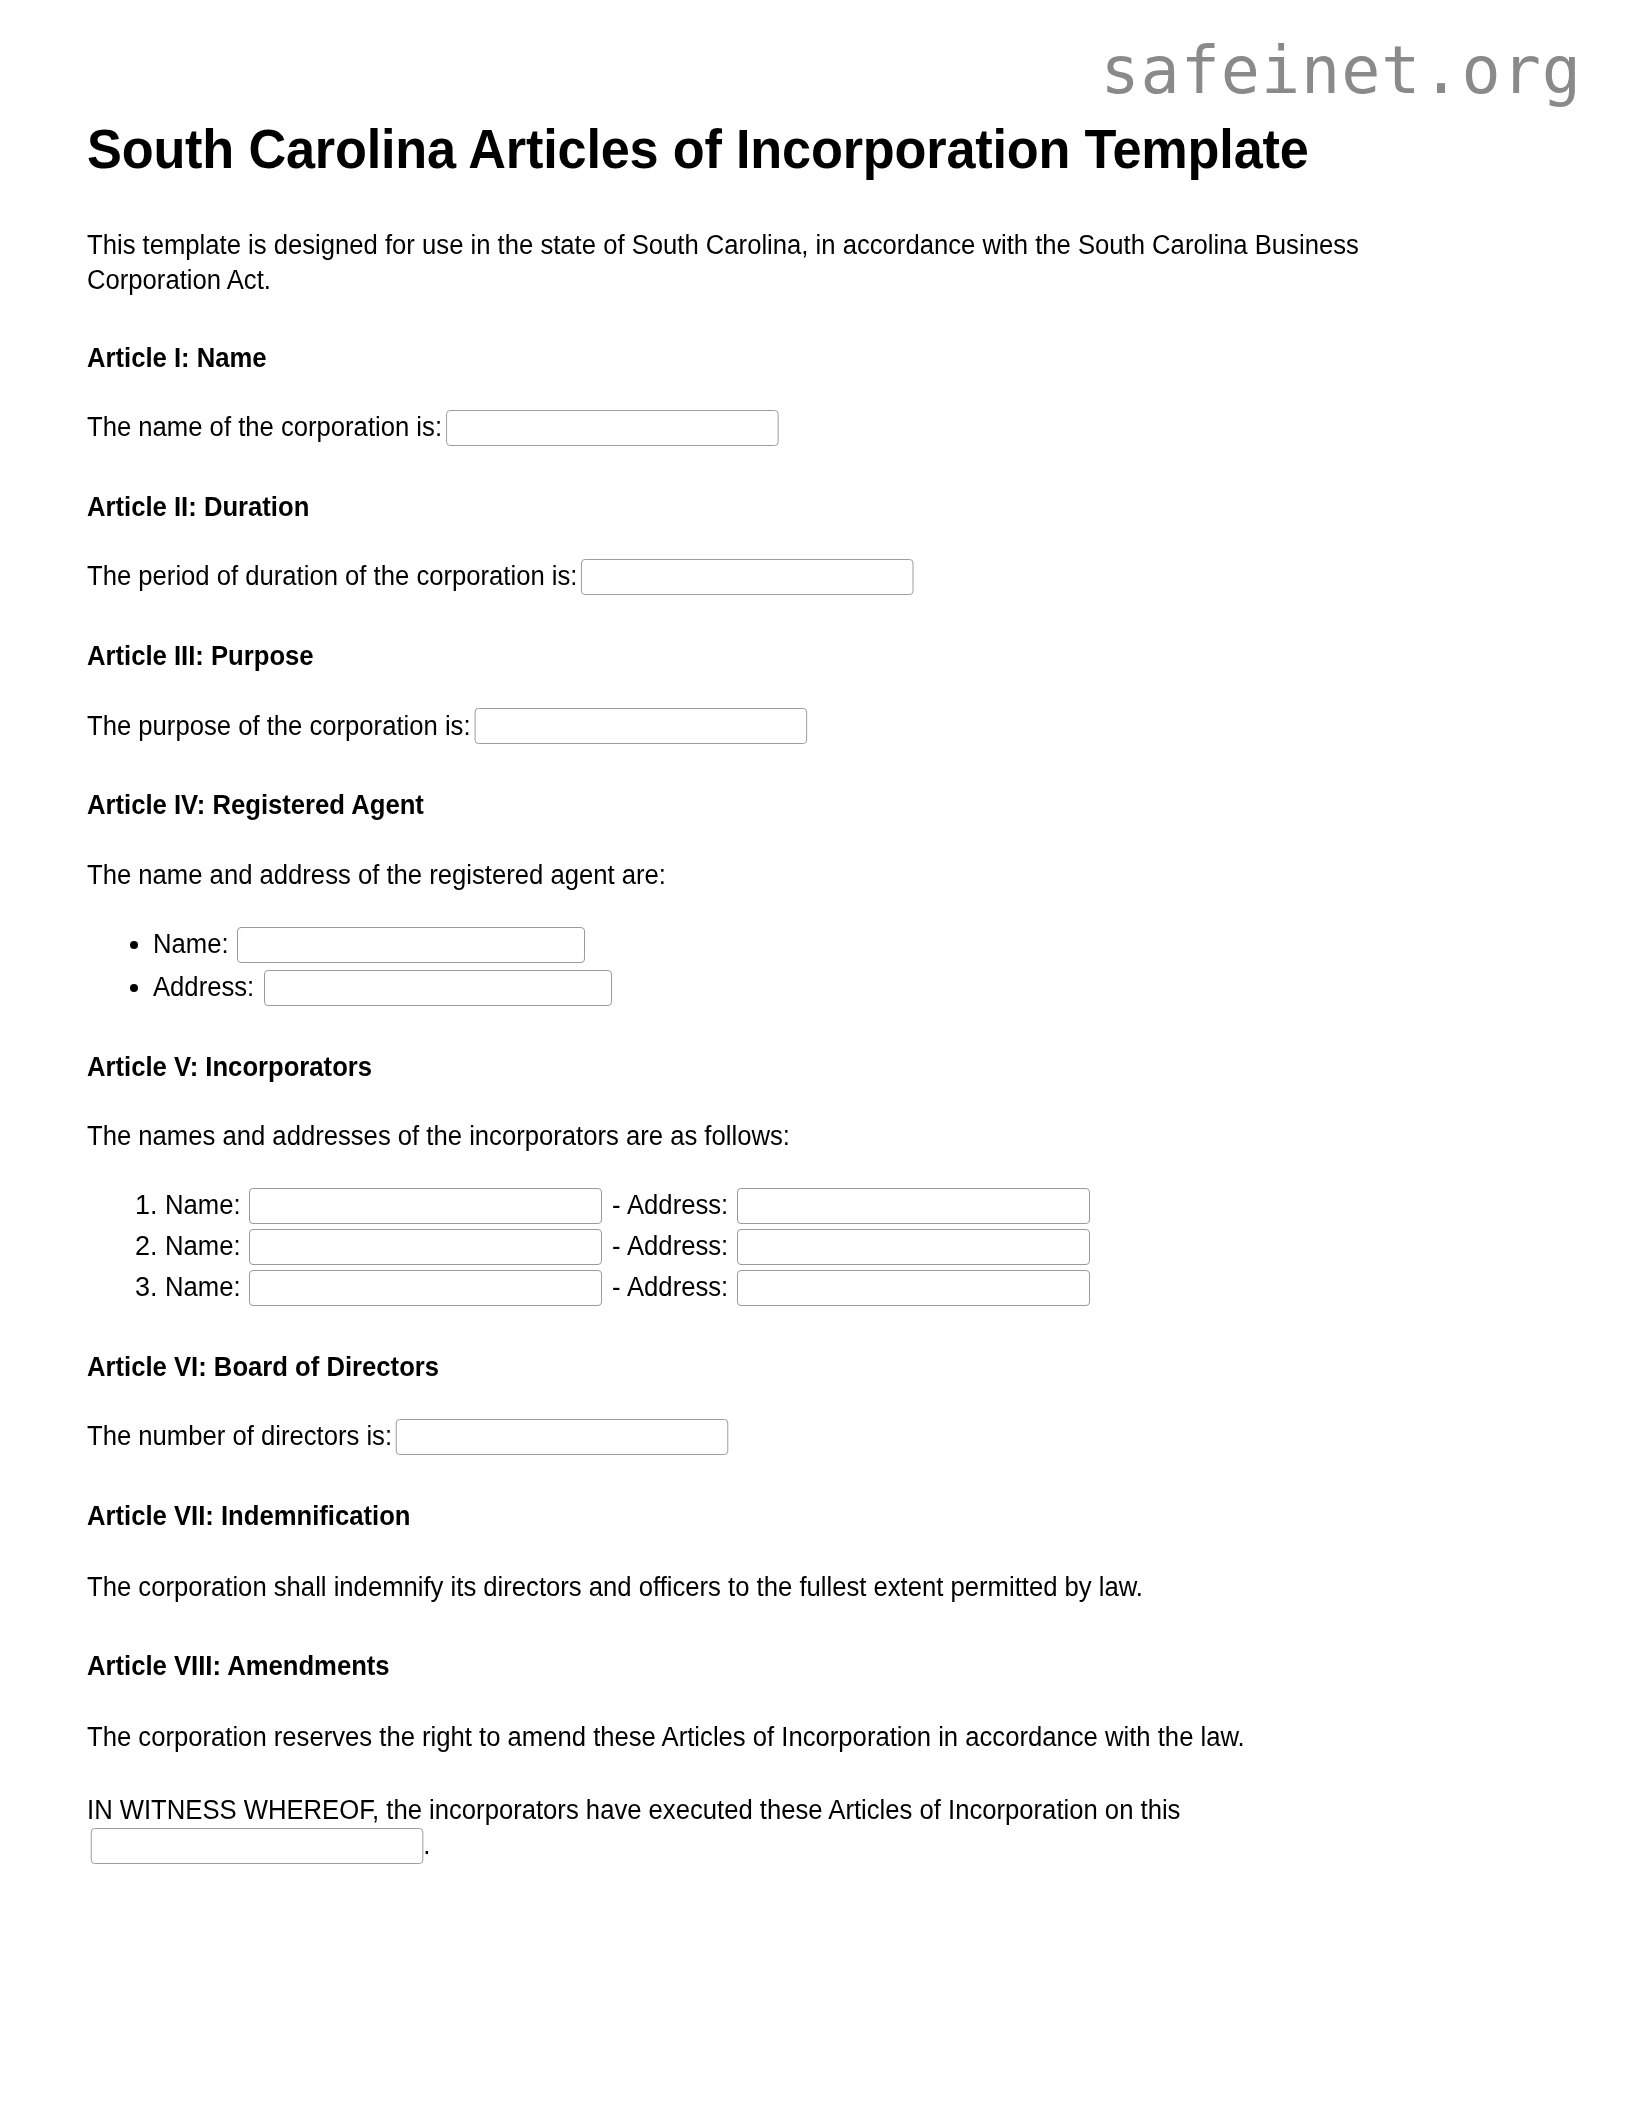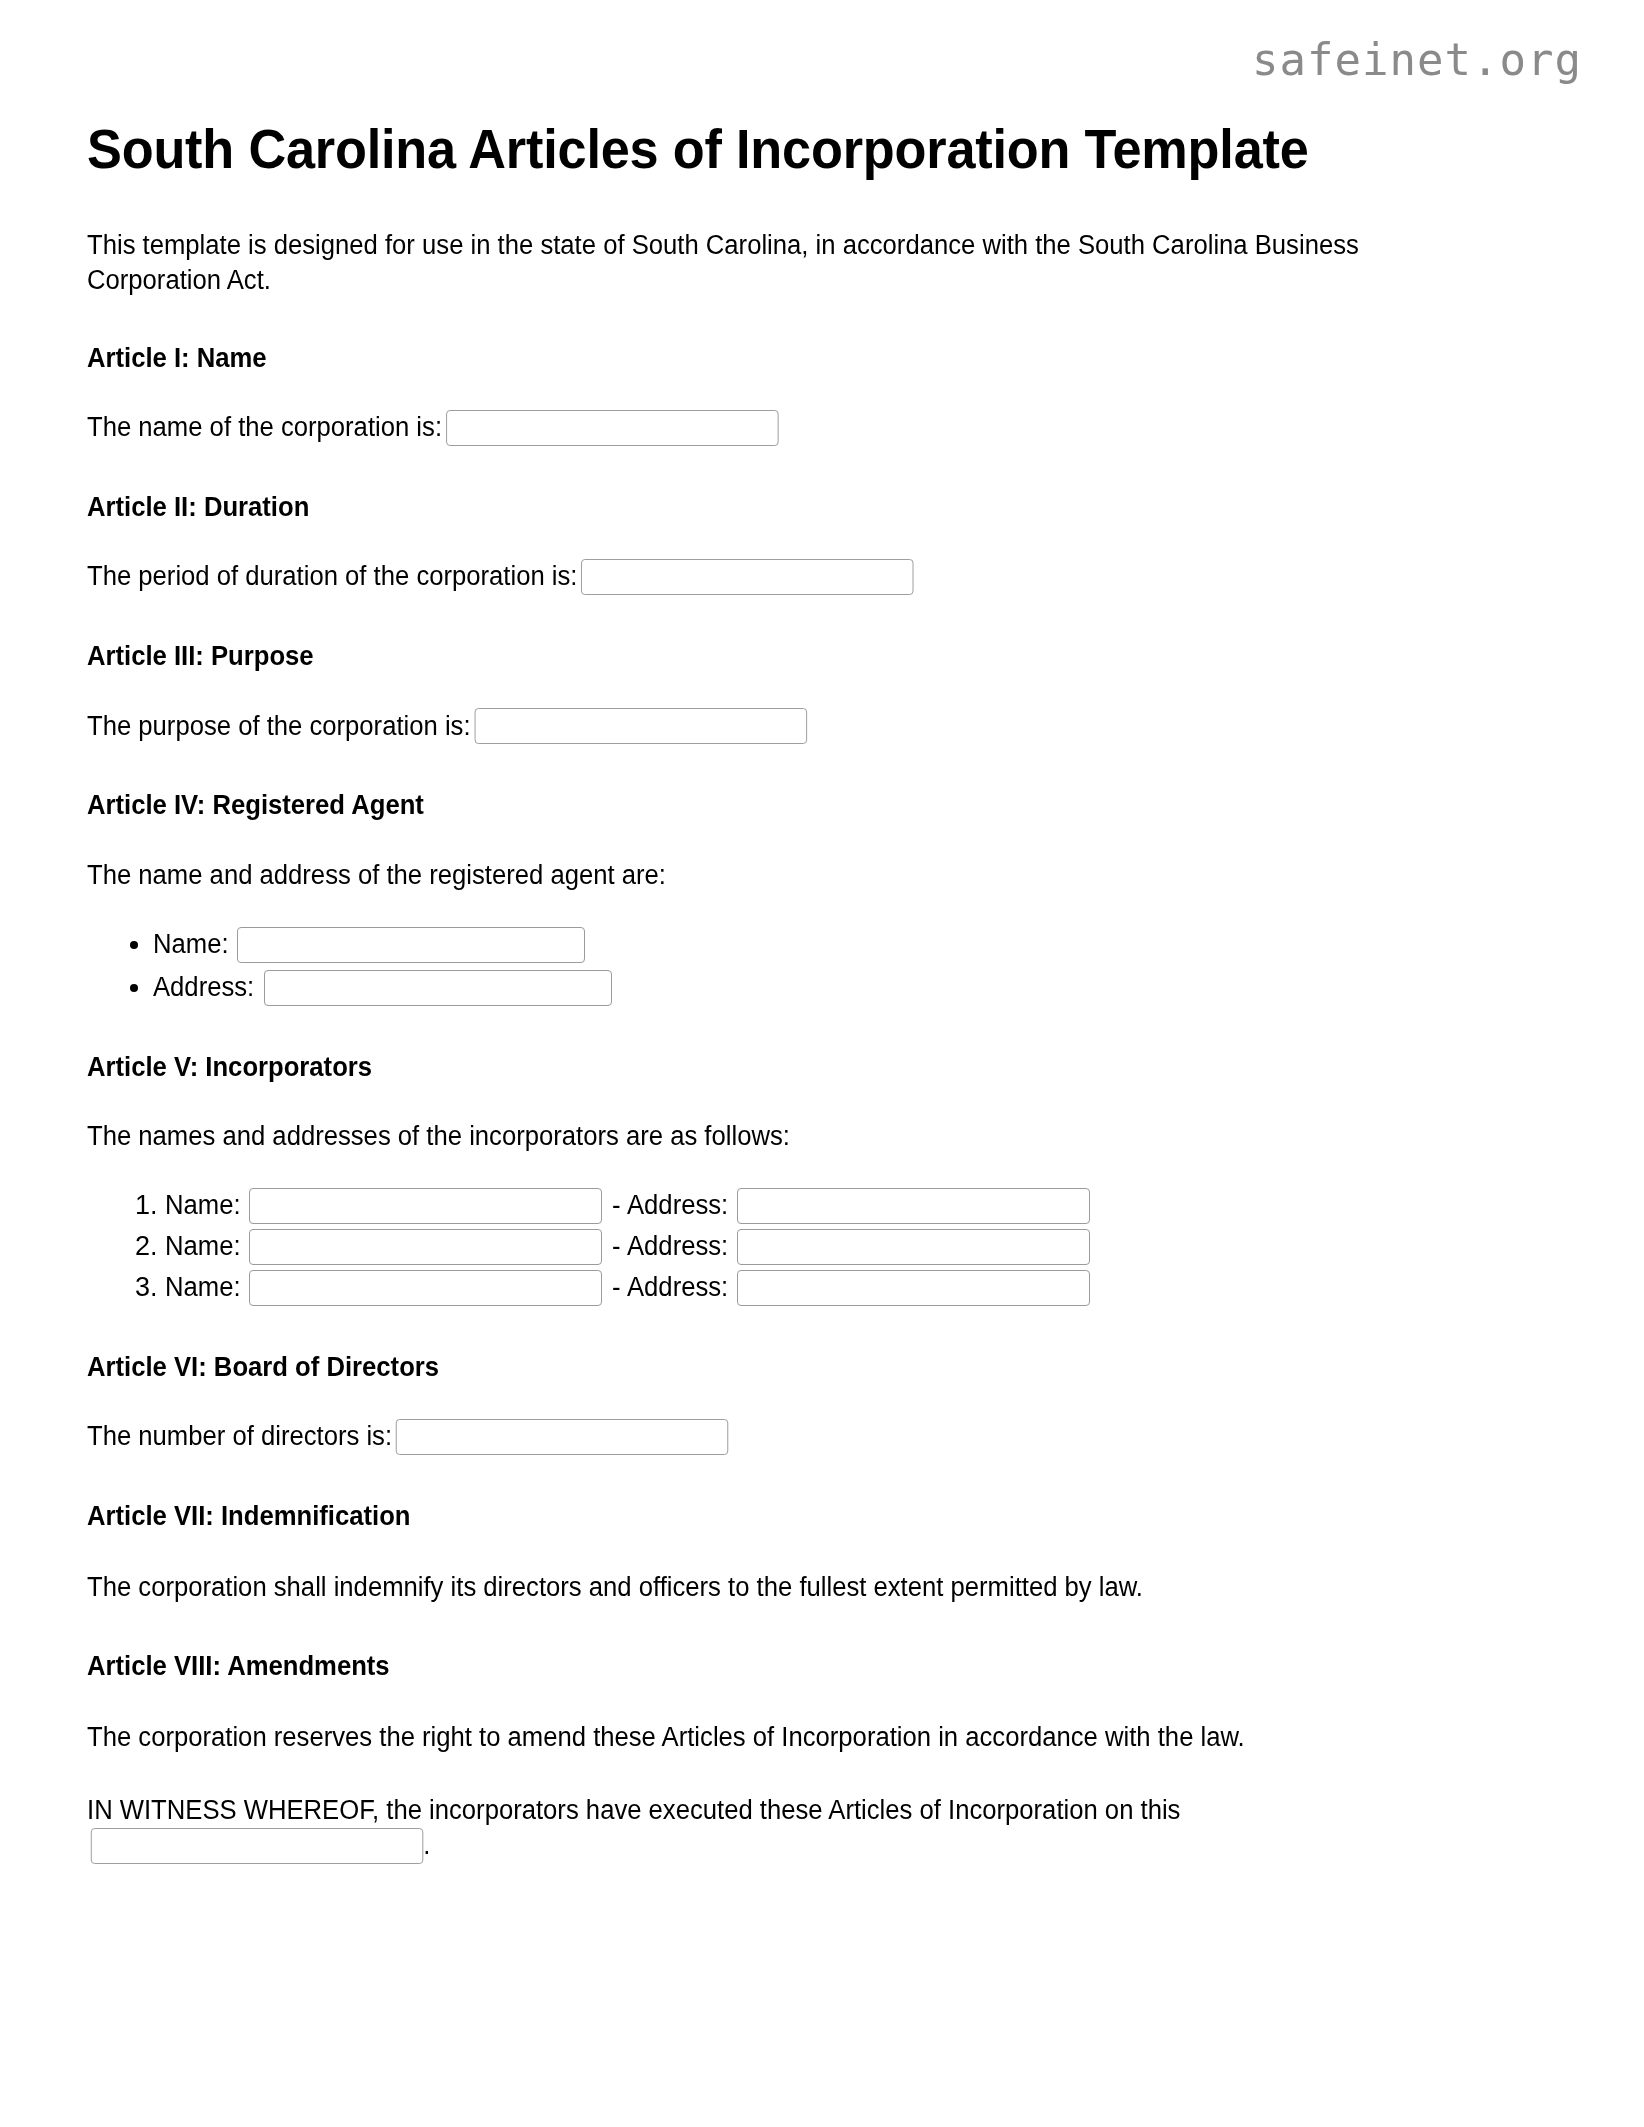--- a/index.html
+++ b/index.html
@@ -22,21 +22,21 @@
     height: 2127px;
     box-sizing: border-box;
     padding: 0;
   }
 
   .watermark {
     position: absolute;
     top: 38px;
     right: 62px;
     font-family: "DejaVu Sans Mono", "Liberation Mono", monospace;
-    font-size: 44px;
+    font-size: 65px;
     letter-spacing: 1px;
     color: #8a8a8a;
     white-space: nowrap;
     line-height: 1;
   }
 
   .content {
     position: absolute;
     left: 87px;
     top: 119px;

